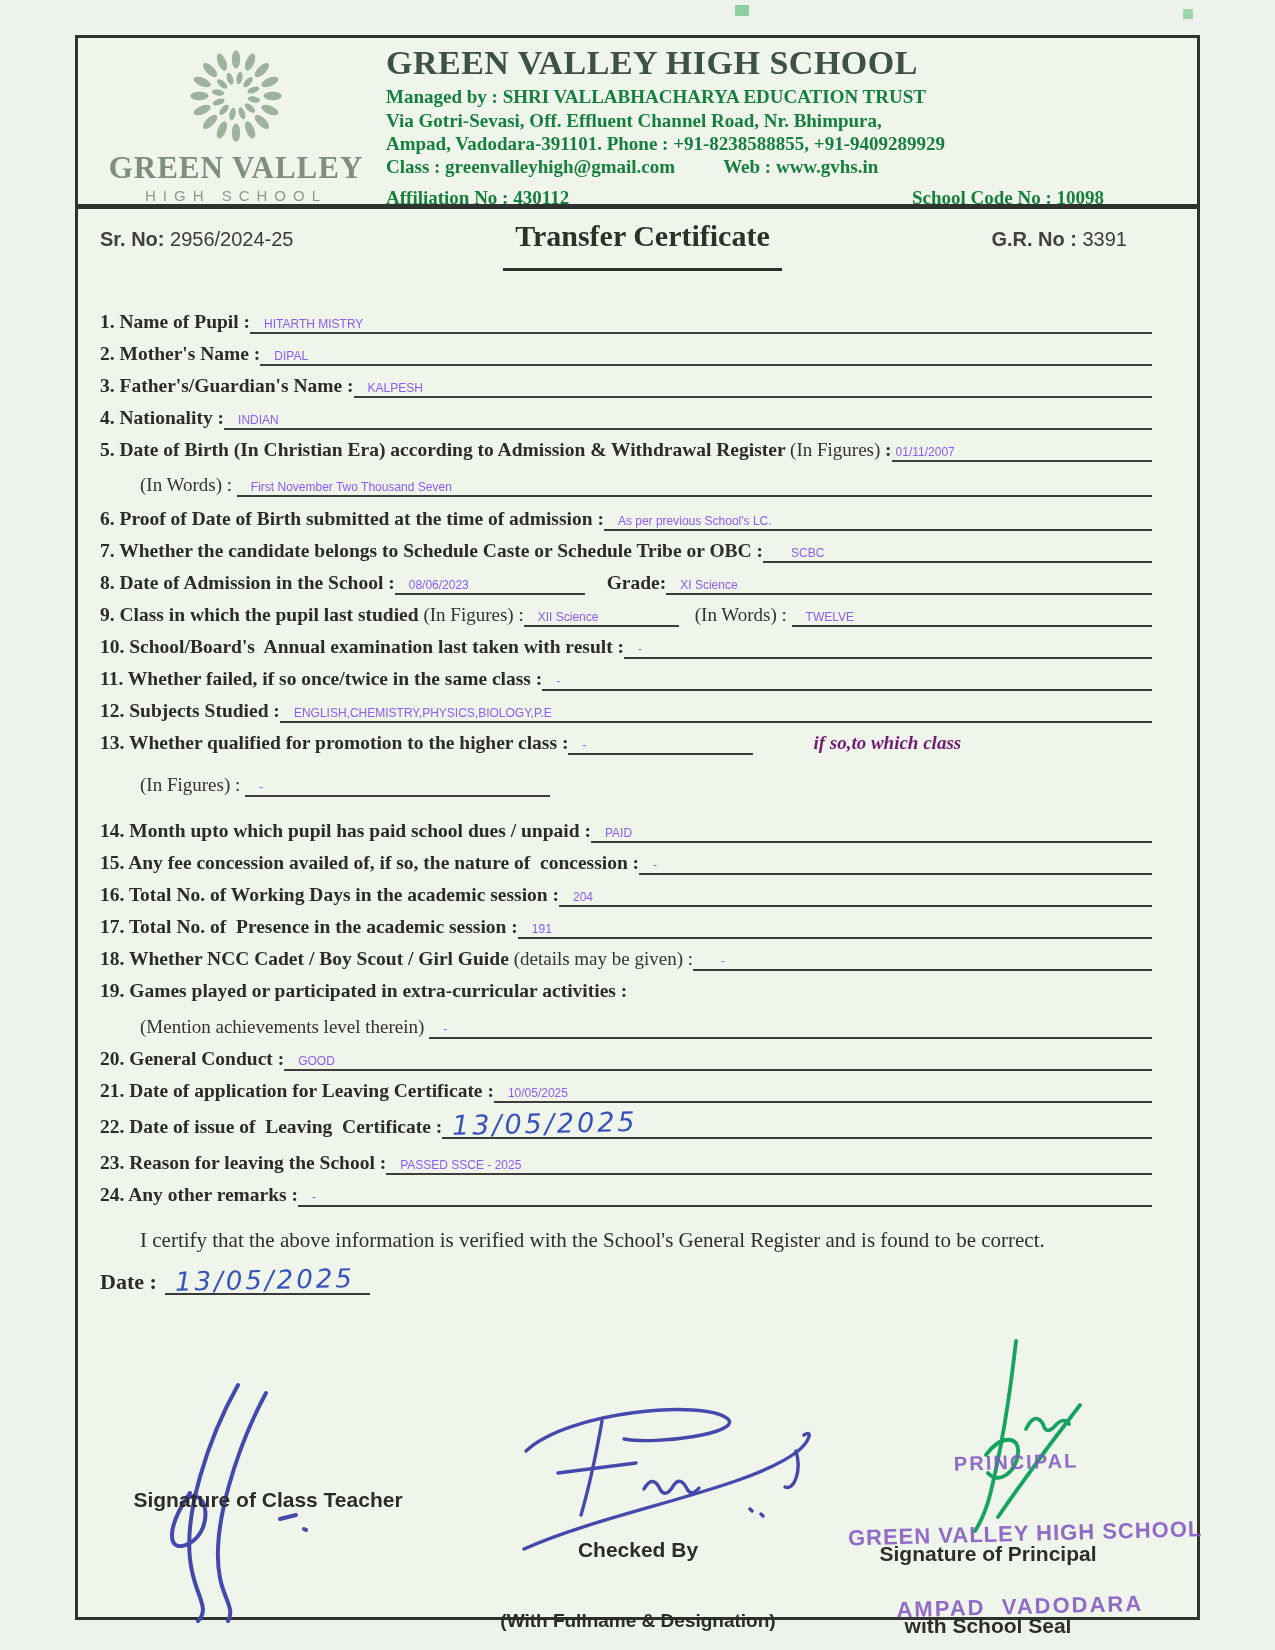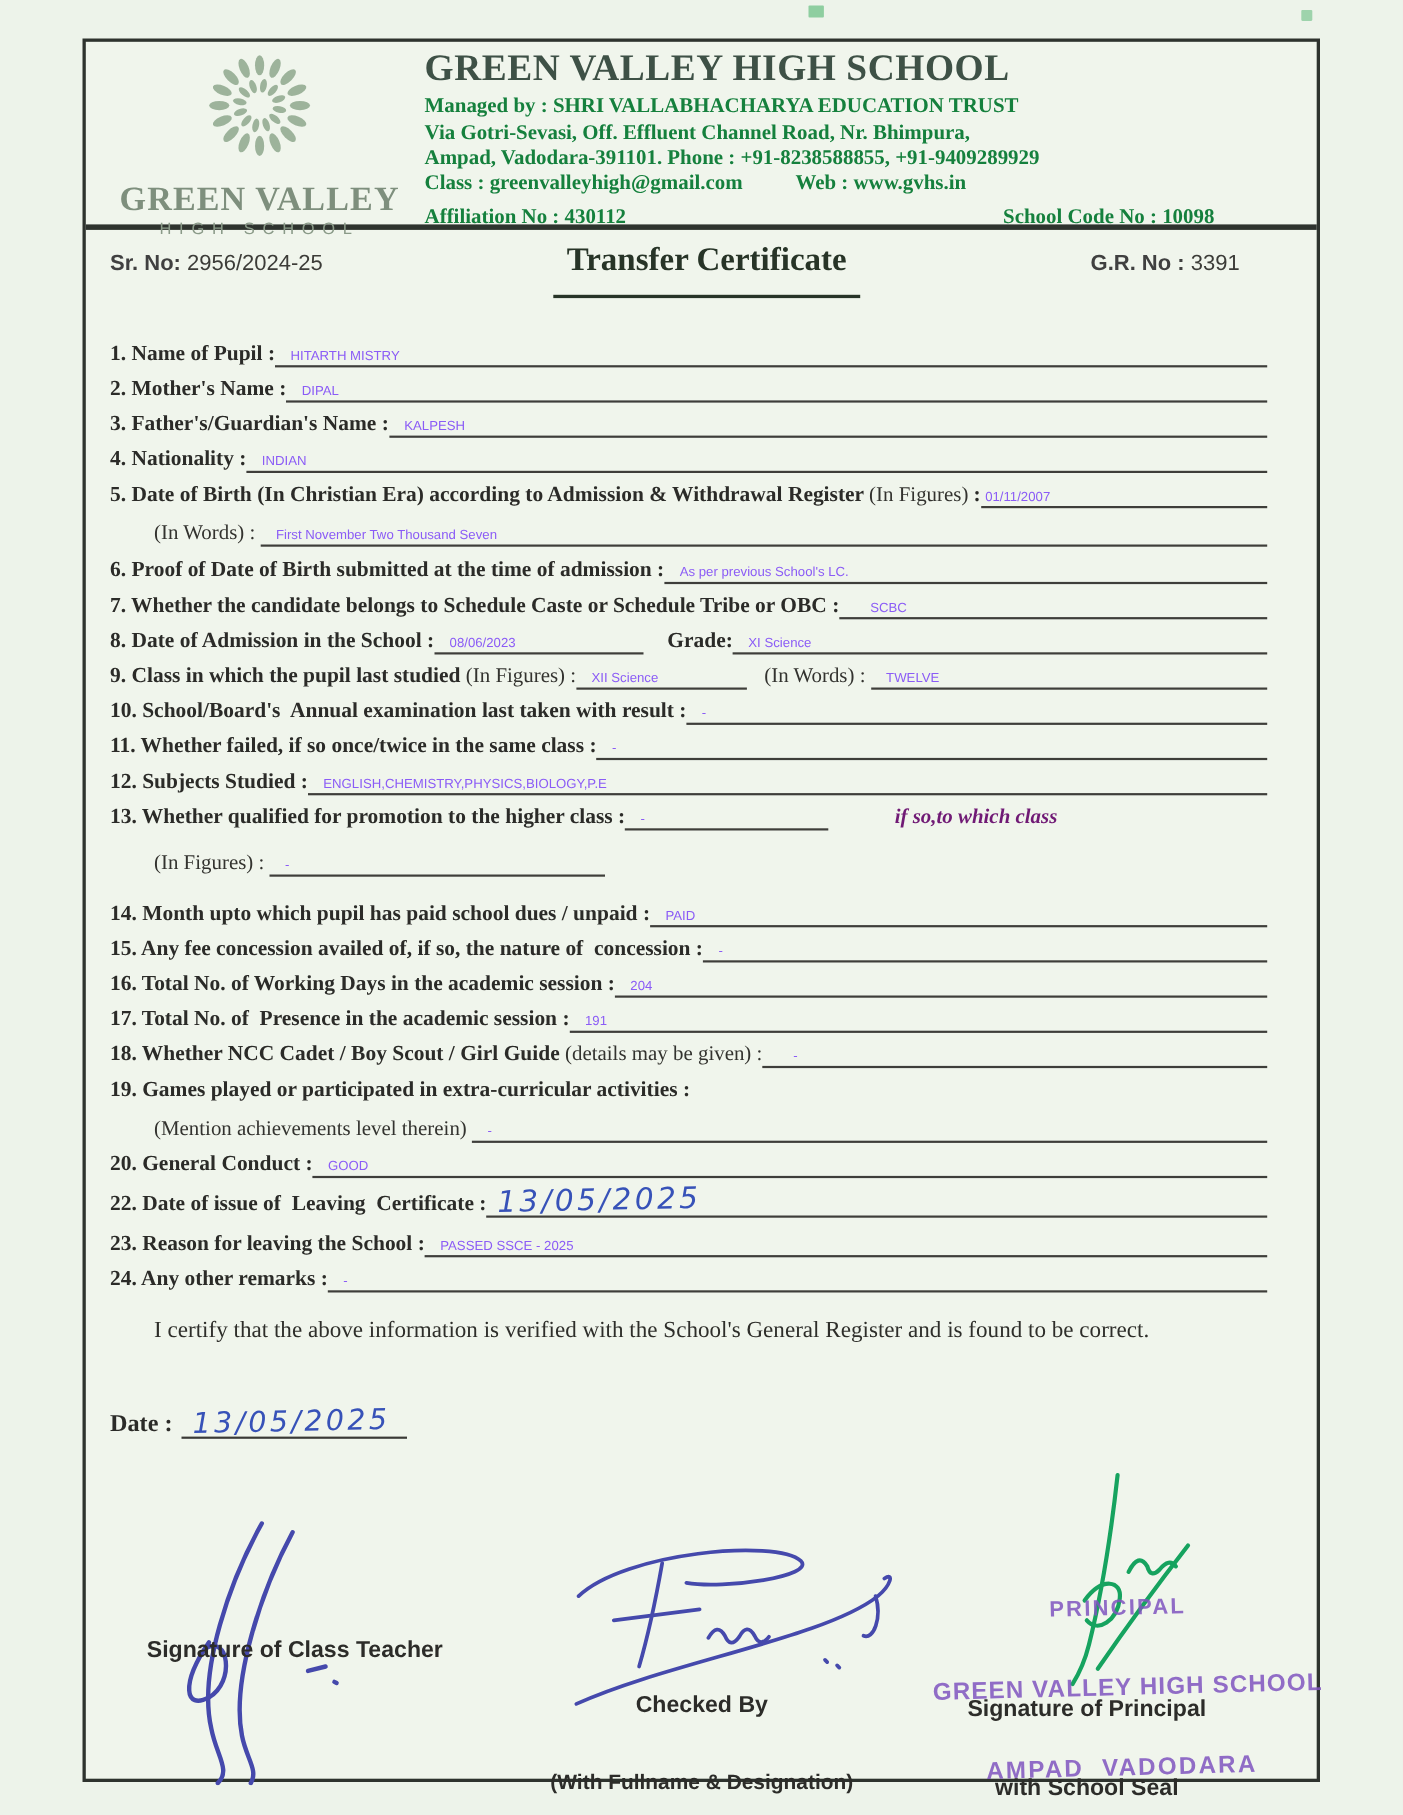--- a/index.html
+++ b/index.html
@@ -6,21 +6,21 @@
   body{background:#e9efe6;}
   .page{position:relative;width:1275px;height:1650px;background:#edf3ea;overflow:hidden;
         font-family:"Liberation Serif",serif;color:#2b2b28;}
   .artifact{position:absolute;border-radius:1px;}
   .frame{position:absolute;left:75px;top:35px;width:1125px;height:1585px;
          border:3px solid #2e332e;box-sizing:border-box;background:#f0f5ec;}
   
   .header{position:relative;height:166px;border-bottom:5px solid #2e332e;}
   .logo{position:absolute;left:18px;top:8px;width:280px;height:158px;text-align:center;}
   .logo-name{font-family:"Liberation Serif",serif;font-weight:bold;font-size:31px;
-             letter-spacing:1px;color:#7e8f7d;line-height:1;margin-top:14px;}
+             letter-spacing:1px;color:#7e8f7d;line-height:1;margin-top:2px;}
   .logo-sub{font-family:"Liberation Sans",sans-serif;font-size:15px;letter-spacing:7px;
             color:#8a9a88;margin-top:4px;}
   .head-text{position:absolute;left:308px;top:6px;width:718px;}
   .school-name{font-size:34px;font-weight:bold;color:#3e5146;letter-spacing:.5px;line-height:1.1;}
   .head-line{font-size:19px;font-weight:bold;color:#15803d;line-height:1.23;}
   .head-mail{display:flex;gap:48px;}
   .head-aff{display:flex;justify-content:space-between;margin-top:7px;}
   
   .titlebar{display:flex;align-items:baseline;padding:10px 70px 6px 22px;}
   .srno{font-family:"Liberation Sans",sans-serif;font-size:20px;color:#3c3c38;}
@@ -37,21 +37,21 @@
   .grow{flex:1;}
   .fvalue{font-family:"Liberation Sans",sans-serif;font-size:12px;color:#8b5cf6;
           padding:0 4px 1px 14px;box-sizing:border-box;} .w185{width:190px;} .w150{width:155px;} .w180{width:185px;} .w300{width:305px;}
   .indent{margin-left:40px;}
   .mt12{margin-top:12px;} .mt18{margin-top:18px;}
   .hand{font-family:"DejaVu Sans",sans-serif;font-style:italic;font-size:27px;color:#3752b8;
         letter-spacing:3px;display:inline-block;transform:rotate(-1.2deg);padding-left:10px;line-height:.9;}
   
   .certify{margin:20px 45px 0 62px;font-size:21px;color:#2e2e2a;}
   .daterow{margin:16px 0 0 22px;display:flex;align-items:baseline;}
-  .datelabel{font-weight:bold;font-size:22px;margin-top:44px;}
+  .datelabel{font-weight:bold;font-size:22px;}
   .dateline{border-bottom:2px solid #3a3a36;width:205px;margin-left:8px;}
   
   .sig-label{position:absolute;font-family:"Liberation Sans",sans-serif;font-weight:bold;
              font-size:21px;color:#2c2c29;text-align:center;white-space:pre;}
   .sig-sub{font-size:19px;}
   .stamp{position:absolute;text-align:center;color:#8055c0;opacity:.85;
          font-family:"Liberation Sans",sans-serif;font-weight:bold;transform:rotate(-1.5deg);
          line-height:1.35;white-space:pre;}
   .stamp .s1{font-size:20px;letter-spacing:2px;}
   .stamp .s2{font-size:22px;letter-spacing:1px;}
@@ -251,20 +251,24 @@
       <div class="row mt12">
         <span class="freg indent">(Mention achievements level therein) </span>
         <span class="u grow"><span class="fvalue">-</span></span>
       </div>
 
       <div class="row">
         <span class="flabel">20. General Conduct :</span>
         <span class="u grow"><span class="fvalue">GOOD</span></span>
       </div>
 
+      <div class="row">
+        <span class="flabel">21. Date of application for Leaving Certificate :</span>
+        <span class="u grow"><span class="fvalue">10/05/2025</span></span>
+      </div>
 
       <div class="row" style="min-height:32px;">
         <span class="flabel">22. Date of issue of  Leaving  Certificate :</span>
         <span class="u grow"><span class="hand">13/05/2025</span></span>
       </div>
 
       <div class="row">
         <span class="flabel">23. Reason for leaving the School :</span>
         <span class="u grow"><span class="fvalue">PASSED SSCE - 2025</span></span>
       </div>

